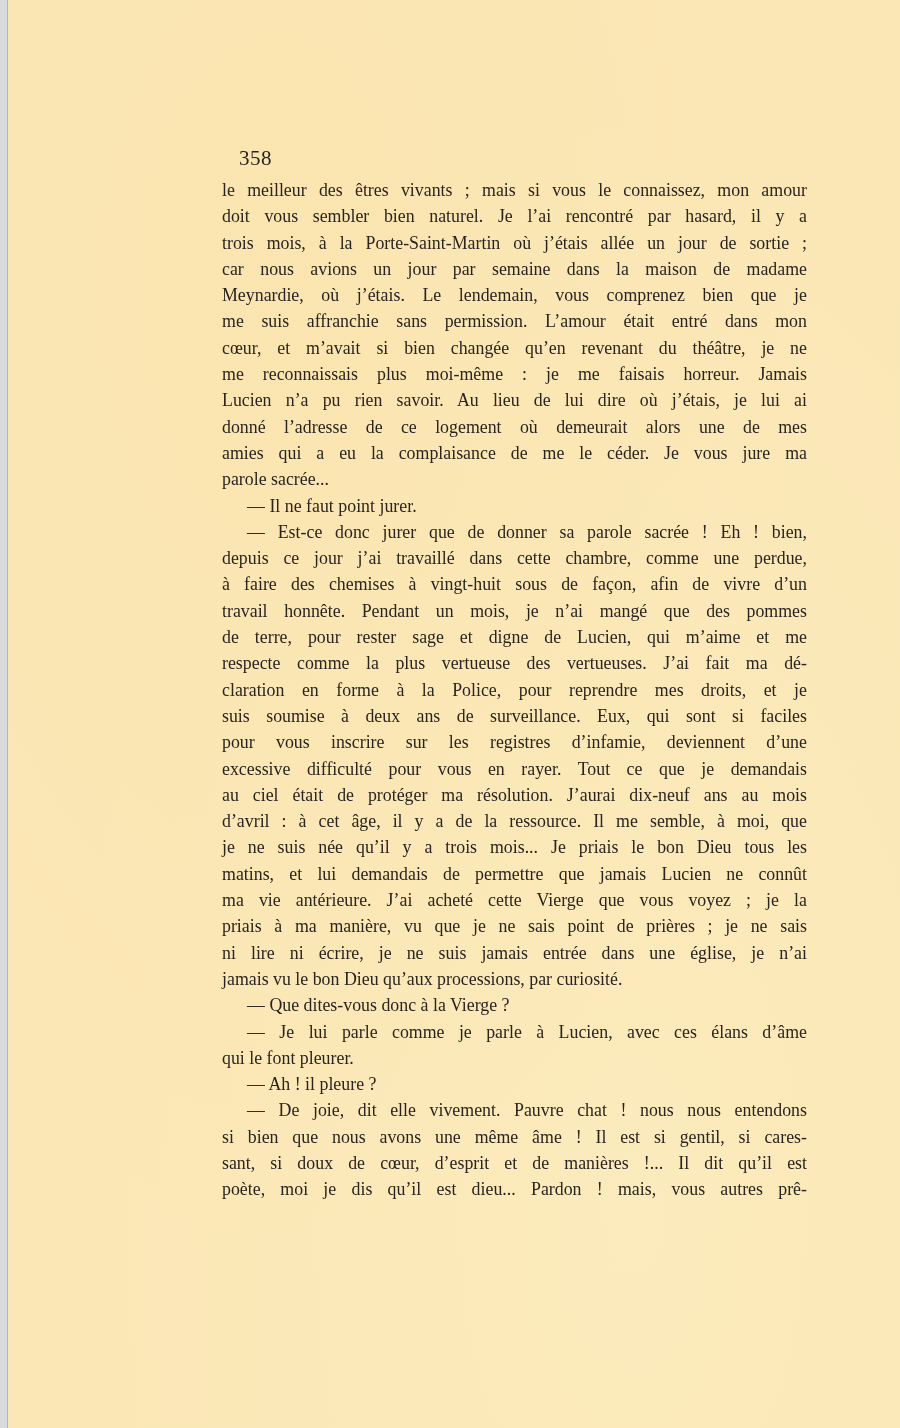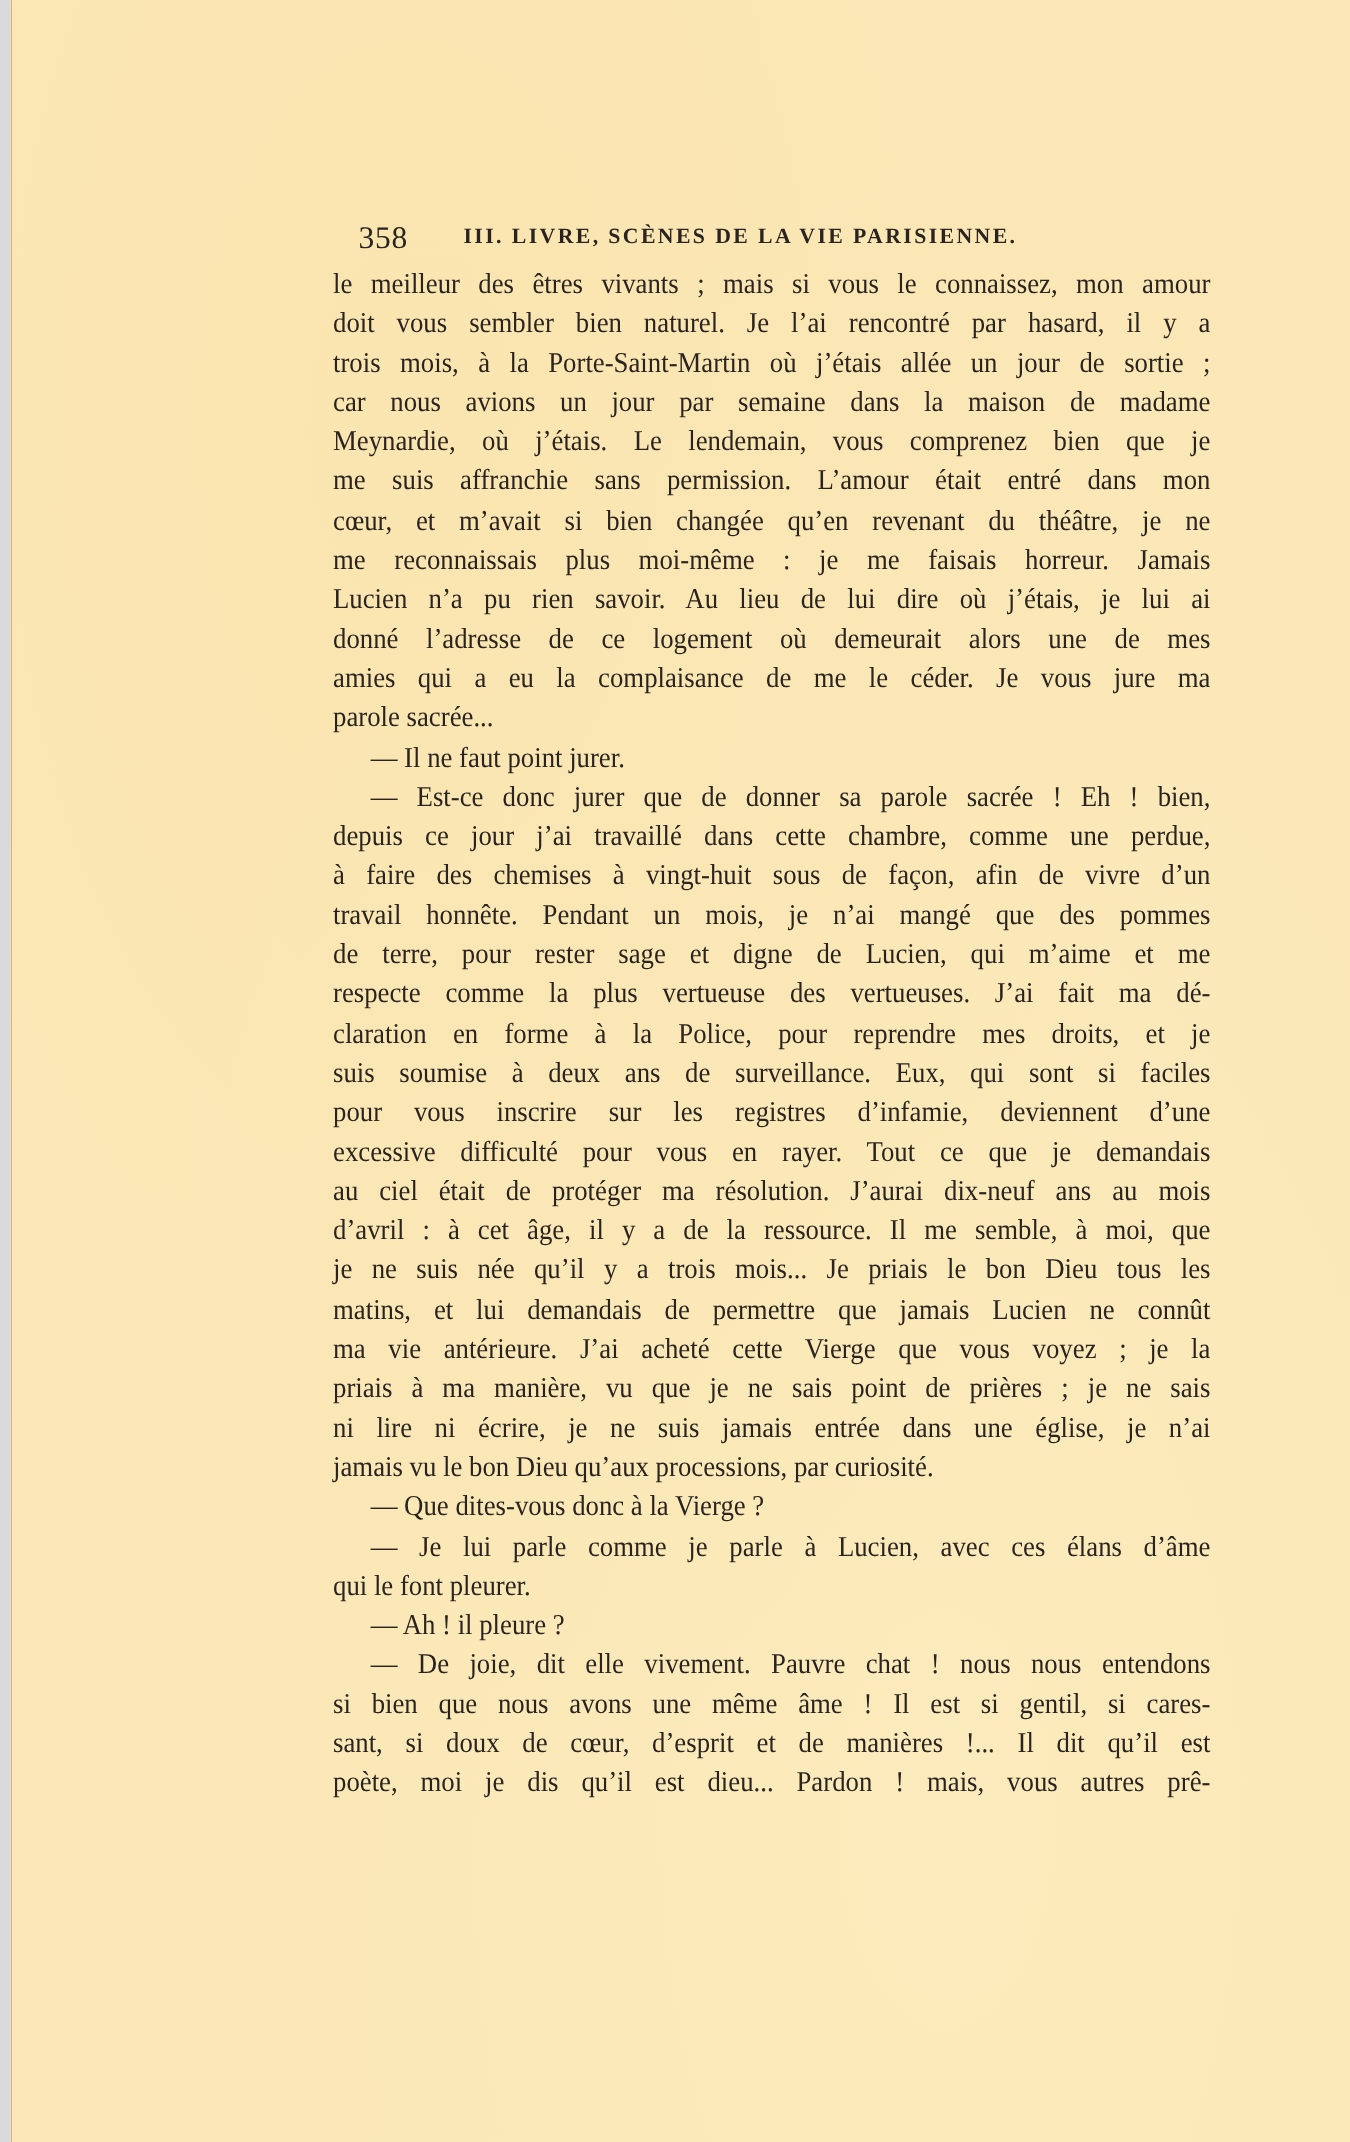--- a/index.html
+++ b/index.html
@@ -81,21 +81,20 @@
       width: 602px;
     }
   </style>
 </head>
 <body>
 
 <div class="page">
   <div class="column">
     <div class="running-head">
       <span class="folio">358</span>
-      <span class="head-title">III. LIVRE, SCÈNES DE LA VIE PARISIENNE.</span>
     </div>
 
     <div class="body-text">
       <span class="line">le meilleur des êtres vivants ; mais si vous le connaissez, mon amour</span>
       <span class="line">doit vous sembler bien naturel. Je l’ai rencontré par hasard, il y a</span>
       <span class="line">trois mois, à la Porte-Saint-Martin où j’étais allée un jour de sortie ;</span>
       <span class="line">car nous avions un jour par semaine dans la maison de madame</span>
       <span class="line">Meynardie, où j’étais. Le lendemain, vous comprenez bien que je</span>
       <span class="line">me suis affranchie sans permission. L’amour était entré dans mon</span>
       <span class="line">cœur, et m’avait si bien changée qu’en revenant du théâtre, je ne</span>

